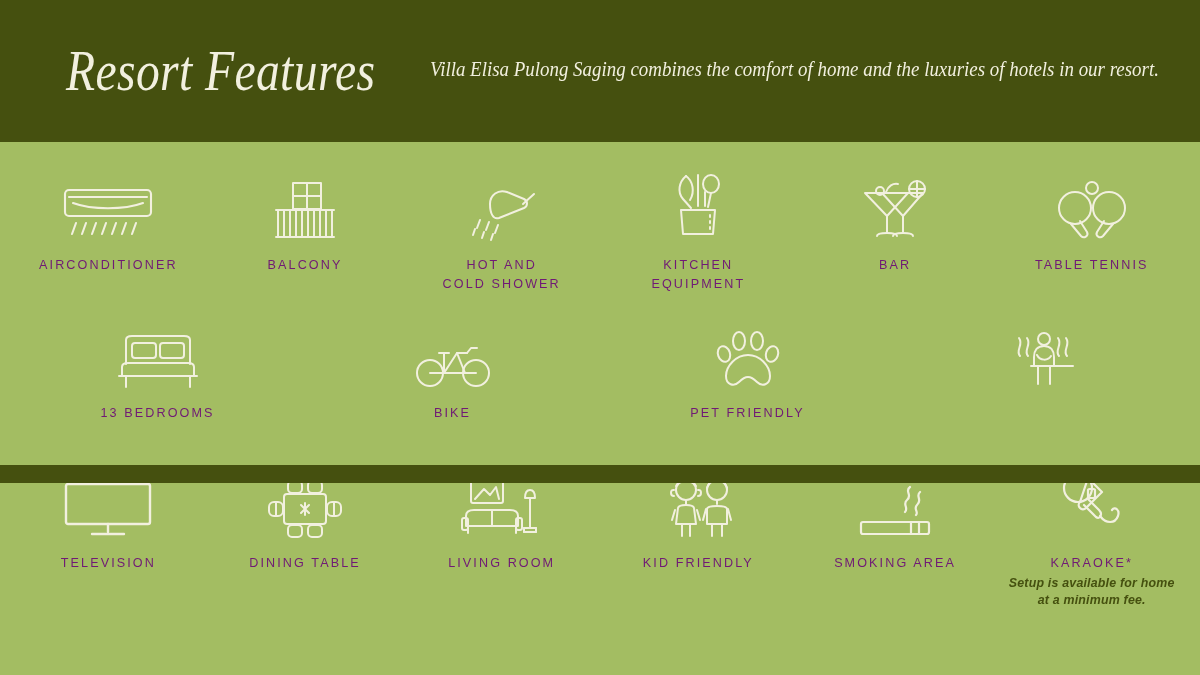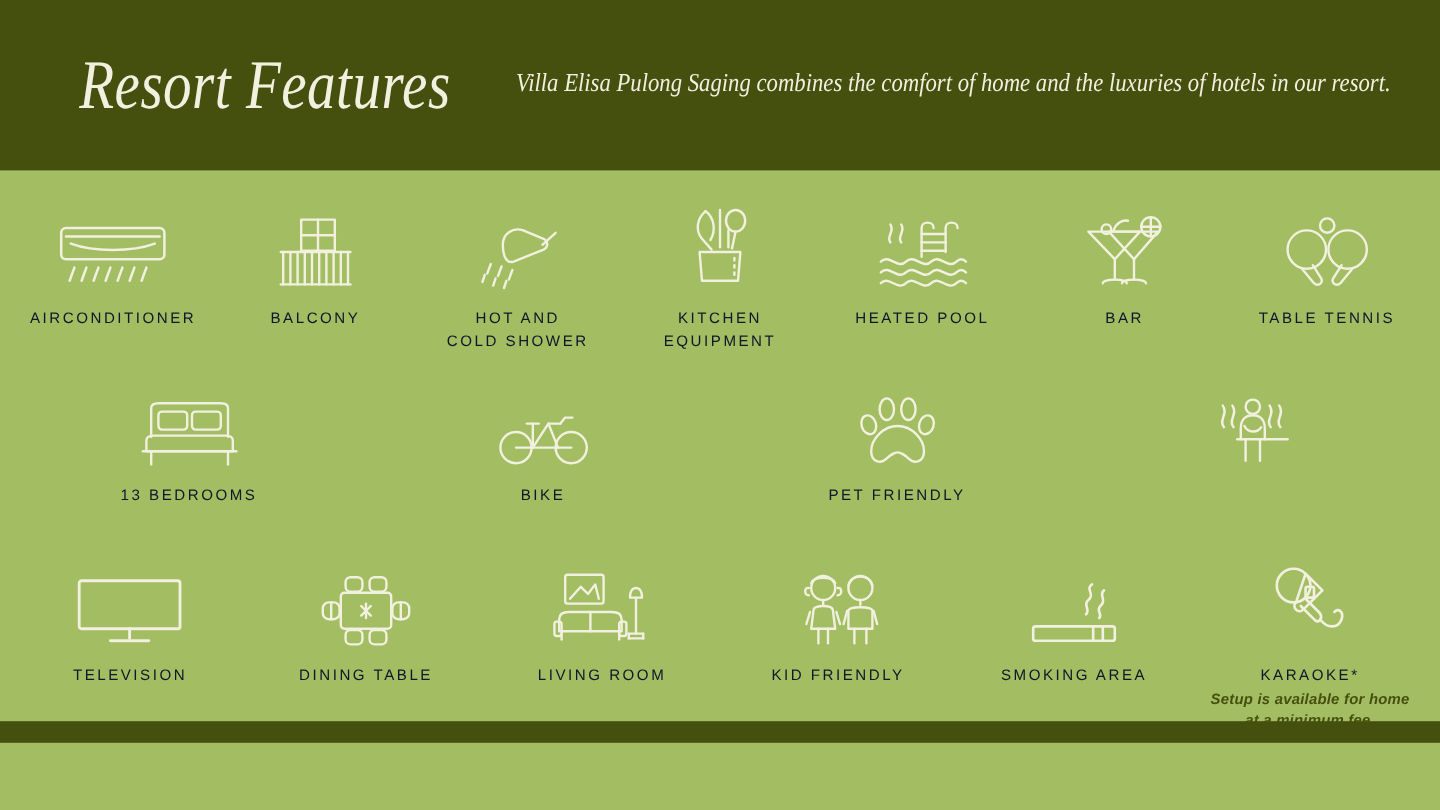--- a/index.html
+++ b/index.html
@@ -1,21 +1,21 @@
 <!DOCTYPE html>
 <html><head>
 <meta charset="utf-8">
 <style>
   * { margin:0; padding:0; box-sizing:border-box; }
   html,body { width:1200px; height:675px; overflow:hidden; }
   body {
     background:#a3bd62;
     font-family:"Liberation Sans", sans-serif;
   }
-  .slide { position:relative; width:1200px; height:619px; background:#a3bd62; }
+  .slide { position:relative; width:1200px; height:483px; background:#a3bd62; }
 
   
   .header {
     position:absolute; left:0; top:0; width:1200px; height:142px;
     background:#45500f;
     display:flex; align-items:center;
   }
   .title {
     font-family:"Liberation Serif", serif;
     font-style:italic;
@@ -73,21 +73,21 @@
     height:74px;
     display:flex;
     align-items:flex-end;
     justify-content:center;
   }
   .icon-box svg { display:block; }
   .label {
     margin-top:14px;
     font-size:12.6px;
     letter-spacing:2.1px;
-    color:#0f172a;
+    color:#701a75;
     text-align:center;
     line-height:1.5;
     text-transform:uppercase;
     white-space:pre-line;
   }
   .note {
     margin-top:2px;
     font-size:12.4px;
     font-style:italic;
     font-weight:bold;
@@ -187,37 +187,20 @@
             <path d="M14 38 L48 38 L46 62 L16 62 Z"></path>
             <line x1="43" y1="43" x2="43" y2="45"></line>
             <line x1="43" y1="49" x2="43" y2="51"></line>
             <line x1="43" y1="55" x2="43" y2="57"></line>
           </svg>
         </div>
         <div class="label">KITCHEN
 EQUIPMENT</div>
       </div>
 
-      <div class="cell">
-        <div class="icon-box">
-          <svg width="78" height="62" viewBox="0 0 78 62" fill="none" stroke="#f2f0df" stroke-width="2" stroke-linecap="round" stroke-linejoin="round">
-            <path d="M12 22 C8 17 16 13 12 7"></path>
-            <path d="M21 22 C17 17 25 13 21 7"></path>
-            <path d="M38 34 L38 10 C38 4 48 4 48 10"></path>
-            <path d="M58 30 L58 10 C58 4 68 4 68 10"></path>
-            <line x1="38" y1="15" x2="58" y2="15"></line>
-            <line x1="38" y1="22" x2="58" y2="22"></line>
-            <line x1="38" y1="29" x2="58" y2="29"></line>
-            <path d="M4 38 C11 31 18 45 25 38 C32 31 39 45 46 38 C53 31 60 45 67 38 C70 35 73 36 75 38"></path>
-            <path d="M4 47 C11 40 18 54 25 47 C32 40 39 54 46 47 C53 40 60 54 67 47 C70 44 73 45 75 47"></path>
-            <path d="M4 56 C11 49 18 63 25 56 C32 49 39 63 46 56 C53 49 60 63 67 56 C70 53 73 54 75 56"></path>
-          </svg>
-        </div>
-        <div class="label">HEATED POOL</div>
-      </div>
 
       <div class="cell">
         <div class="icon-box">
           <svg width="70" height="66" viewBox="0 0 70 66" fill="none" stroke="#f2f0df" stroke-width="2" stroke-linecap="round" stroke-linejoin="round">
             <path d="M5 17 L48 17 L27 40 Z"></path>
             <line x1="27" y1="40" x2="27" y2="57"></line>
             <path d="M17 60 C17 56 37 56 37 60"></path>
             <path d="M22 17 L63 17 L43 40 Z"></path>
             <line x1="43" y1="40" x2="43" y2="57"></line>
             <path d="M33 60 C33 56 53 56 53 60"></path>

